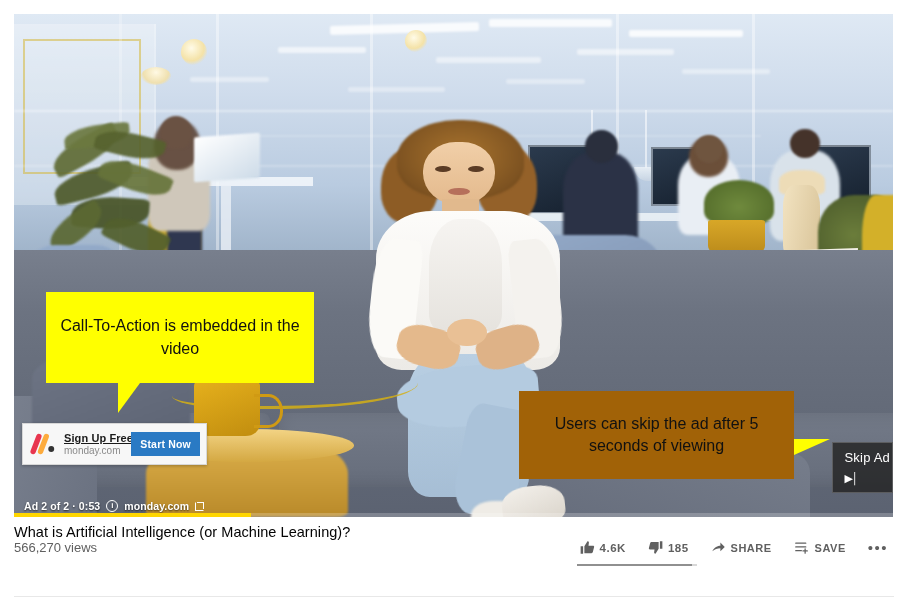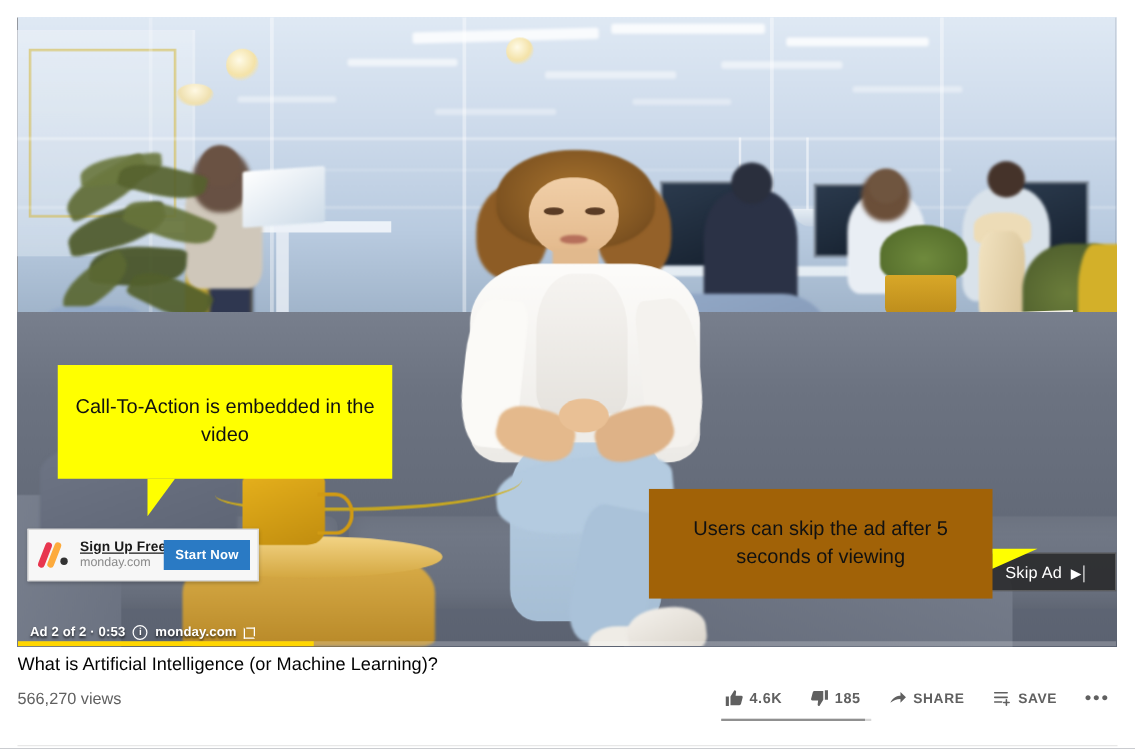--- a/index.html
+++ b/index.html
@@ -204,22 +204,22 @@
   .ext-link{width:9px;height:9px;position:relative;display:inline-block;}
   .ext-link::before{content:"";position:absolute;left:0;bottom:0;width:7px;height:7px;border:1.2px solid #fff;border-top-color:transparent;border-right-color:transparent;}
   .ext-link::after{content:"";position:absolute;right:0;top:0;width:6px;height:6px;border:1.2px solid #fff;border-bottom:none;border-left:none;}
   .ad-progress{position:absolute;left:0;bottom:0;width:100%;height:4px;background:rgba(255,255,255,.22);}
   .ad-progress-fill{height:100%;background:#ffd600;}
 
   
   .skip-ad{
     position:absolute;right:0px;top:428px;
     background:rgba(35,35,35,.82);border:1px solid rgba(255,255,255,.22);
-    color:#fff;font-size:13px;padding:7px 22px 7px 12px;
-    display:flex;align-items:flex-end;gap:7px;letter-spacing:.2px;
+    color:#fff;font-size:13px;padding:7px 2px 7px 12px;
+    display:flex;align-items:flex-start;gap:7px;letter-spacing:.2px;flex-direction:column;
   }
   .skip-glyph{font-size:11px;letter-spacing:-1px;}
 
   
   .callout{
     position:absolute;background:#ffff00;color:#111;
     font-size:16px;line-height:1.38;text-align:center;
     display:flex;align-items:center;justify-content:center;
     padding:8px 12px;box-sizing:border-box;
   }
@@ -232,21 +232,20 @@
   #callout-skip .tail{
     position:absolute;right:-36px;top:48px;width:0;height:0;
     border-top:16px solid #ffff00;border-right:36px solid transparent;
   }
 
   
   .meta{position:absolute;left:14px;top:524px;width:880px;}
   .vid-title{font-size:14.5px;color:#030303;letter-spacing:.05px;}
   .meta-row{
     display:flex;align-items:center;justify-content:space-between;
-    margin-top:11px;
   }
   .views{font-size:13px;color:#606060;}
   .actions{display:flex;align-items:center;gap:0;position:relative;}
   .action{
     display:flex;align-items:center;gap:5px;
     color:#606060;font-size:11px;font-weight:bold;letter-spacing:.5px;
     padding:0 11px;white-space:nowrap;
   }
   .action .cnt{font-weight:bold;font-size:11.5px;}
   .action svg{display:block;}

